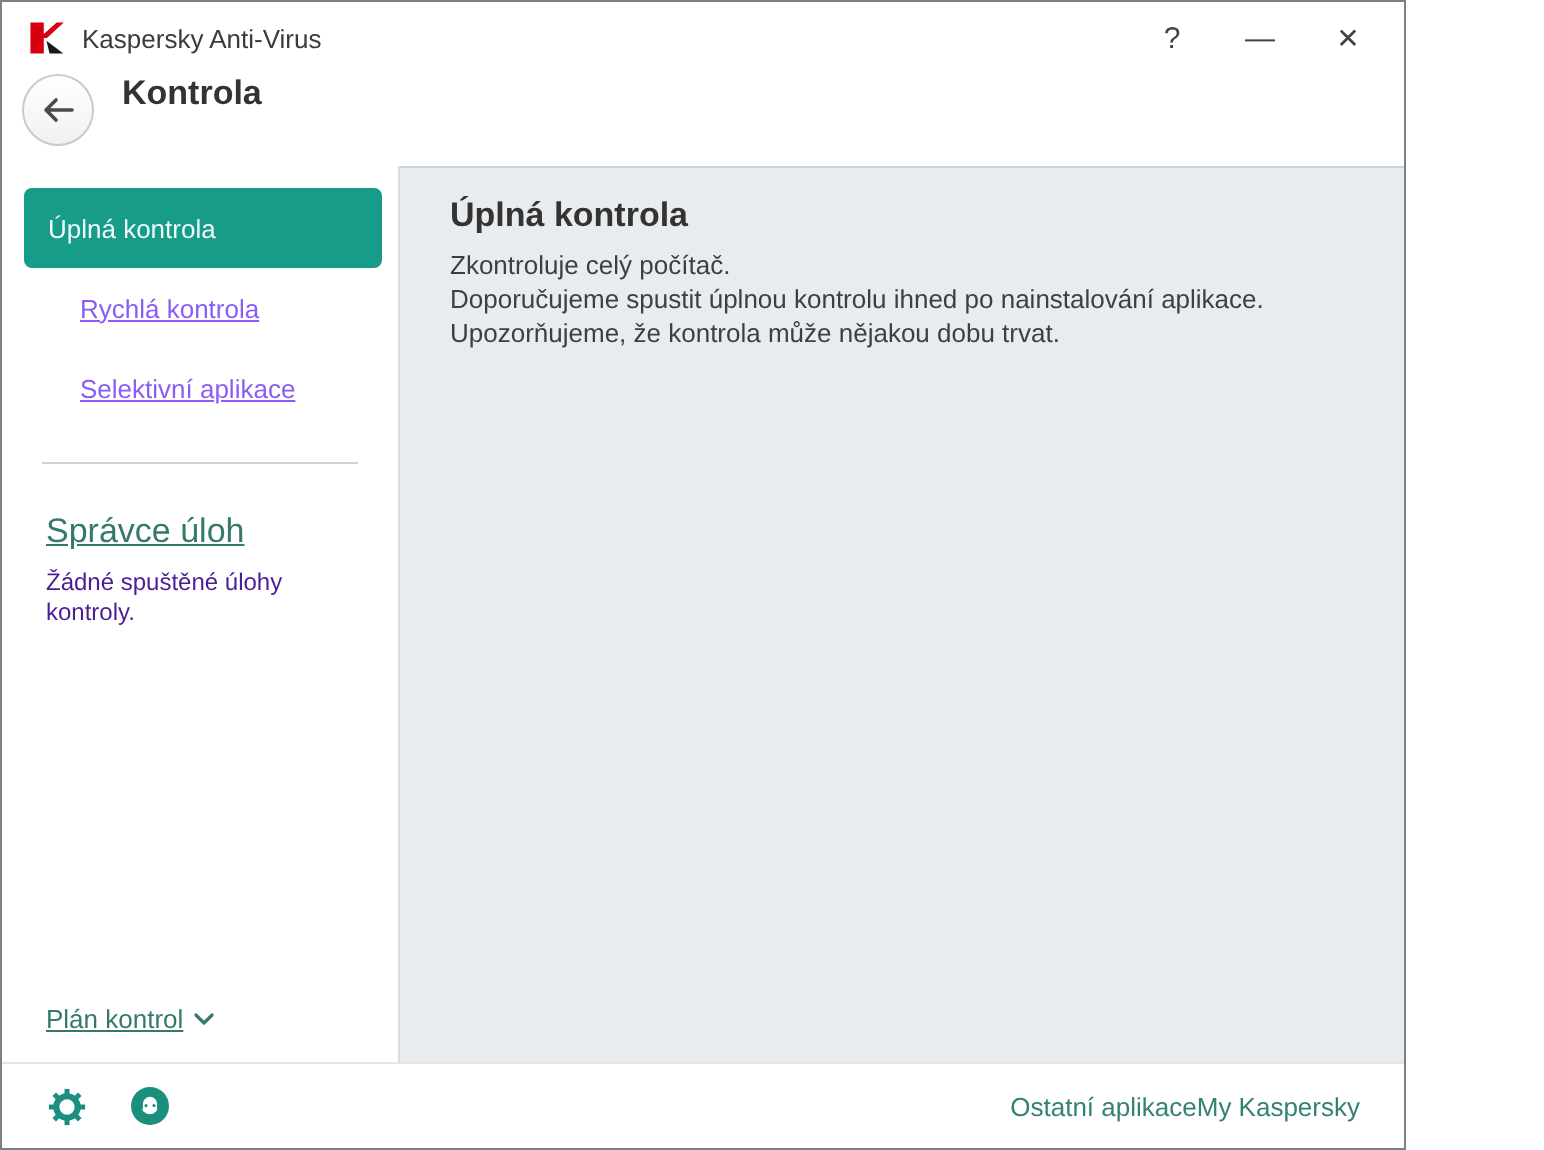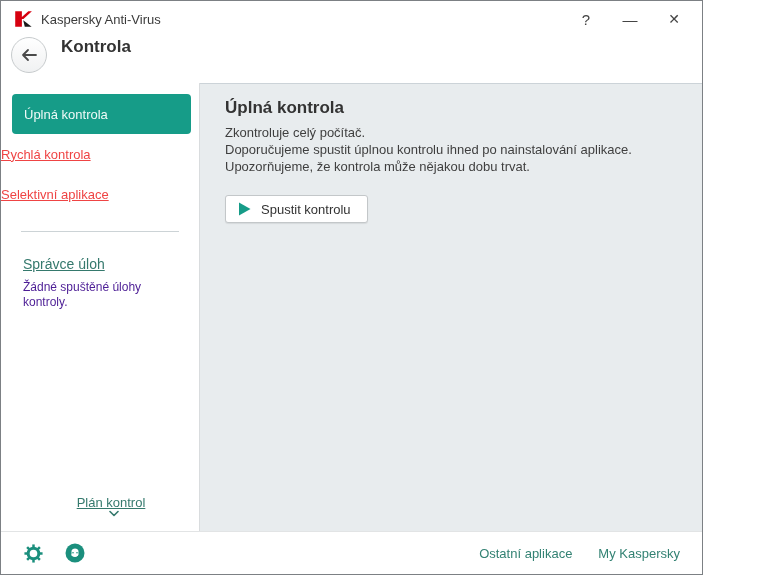--- a/index.html
+++ b/index.html
@@ -27,27 +27,27 @@
             display:flex;align-items:center;justify-content:center;flex:0 0 auto;}
   .page-title{margin-left:14px;font-size:17px;font-weight:bold;color:#333;}
 
   
   .body{flex:1 1 auto;display:flex;min-height:0;}
   .sidebar{width:199px;flex:0 0 auto;background:#fff;border-right:1px solid #d9dcde;
            display:flex;flex-direction:column;box-sizing:border-box;padding-top:11px;}
   .side-item{height:40px;display:flex;align-items:center;font-size:13px;}
   .side-item.selected{margin:0 8px 0 11px;border-radius:4px;background:#169c88;
                       color:#effaf8;padding-left:12px;}
-  .side-link{color:#ef4444;text-decoration:underline;cursor:pointer;}
+  .side-link{color:#8b5cf6;text-decoration:underline;padding-left:22px;cursor:pointer;margin-left:17px;}
   .side-divider{height:1px;background:#ccd3d6;margin:17px 20px 0 20px;}
-  .task-manager{margin:24px 0 0 22px;font-size:14px;color:#35796d;
+  .task-manager{margin:24px 0 0 22px;font-size:17px;color:#35796d;
                 text-decoration:underline;cursor:pointer;}
   .task-status{margin:8px 30px 0 22px;font-size:12px;line-height:15px;color:#4c1d95;}
   .schedule{margin-top:auto;margin-bottom:14px;padding-left:22px;
-            display:flex;align-items:center;font-size:13px;flex-direction:column;}
+            display:flex;align-items:center;font-size:13px;}
   .schedule a{color:#35796d;text-decoration:underline;cursor:pointer;}
   .schedule svg{margin-left:5px;}
 
   .content{flex:1 1 auto;background:#e8ecee;border-top:1px solid #ccd3d8;
            box-sizing:border-box;padding:14px 26px 0 25px;}
   .content h1{margin:0;font-size:17px;font-weight:bold;color:#333;}
   .content .desc{margin-top:6px;font-size:13px;line-height:17px;color:#3f3f3f;
                  max-width:540px;}
   .start-btn{margin-top:20px;display:inline-flex;align-items:center;
              height:28px;padding:0 16px 0 12px;background:#fff;
@@ -55,21 +55,21 @@
              box-shadow:0 1px 1px rgba(0,0,0,0.08);
              font-size:13px;color:#333;cursor:pointer;
              font-family:"Liberation Sans","DejaVu Sans",sans-serif;}
   .start-btn svg{margin-right:10px;}
 
   
   .footer{height:42px;flex:0 0 auto;border-top:1px solid #e2e4e5;background:#fff;
           display:flex;align-items:center;padding:0 22px;}
   .foot-icons{display:flex;align-items:center;gap:20px;}
   .foot-icon{display:flex;align-items:center;justify-content:center;cursor:pointer;}
-  .foot-links{margin-left:auto;display:flex;align-items:center;gap:26px;}
+  .foot-links{margin-left:auto;display:flex;align-items:center;}
   .foot-link{font-size:13px;color:#338273;cursor:pointer;text-decoration:none;}
 </style>
 </head>
 <body>
 
 <div class="window">
 
   <div class="titlebar">
     <svg class="app-logo" viewBox="0 0 18 18">
       <polygon points="2,2 8,2 8,7.2 13.8,2 17,2 9.4,9 8,9 8,16 2,16" fill="#d6000f"></polygon>
@@ -115,26 +115,20 @@
         </svg>
       </div>
     </div>
 
     <div class="content">
       <h1>Úplná kontrola</h1>
       <div class="desc">
         <div>Zkontroluje celý počítač.</div>
         <div>Doporučujeme spustit úplnou kontrolu ihned po nainstalování aplikace. Upozorňujeme, že kontrola může nějakou dobu trvat.</div>
       </div>
-      <button class="start-btn">
-        <svg width="13" height="14" viewBox="0 0 13 14">
-          <polygon points="1,0.5 12.5,7 1,13.5" fill="#169c88"></polygon>
-        </svg>
-        <span>Spustit kontrolu</span>
-      </button>
     </div>
   </div>
 
   <div class="footer">
     <div class="foot-icons">
       <span class="foot-icon">
         <svg width="21" height="21" viewBox="0 0 22 22">
           <g stroke="#1b8f7d" stroke-width="2.6">
             <line x1="11" y1="1.5" x2="11" y2="5"></line>
             <line x1="11" y1="17" x2="11" y2="20.5"></line>

